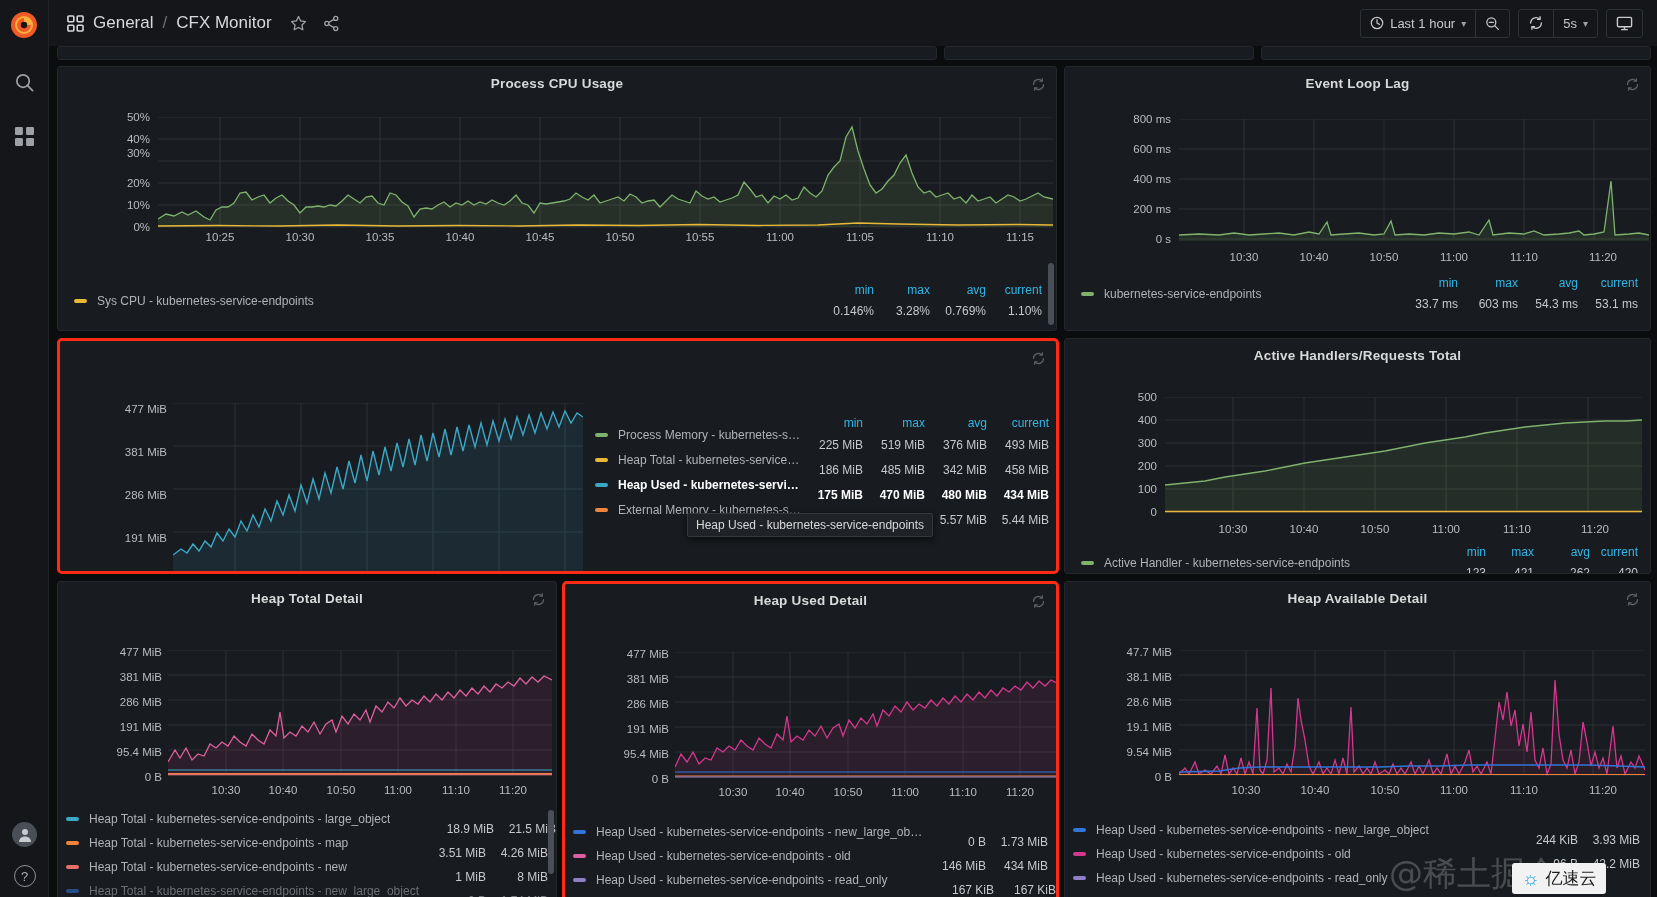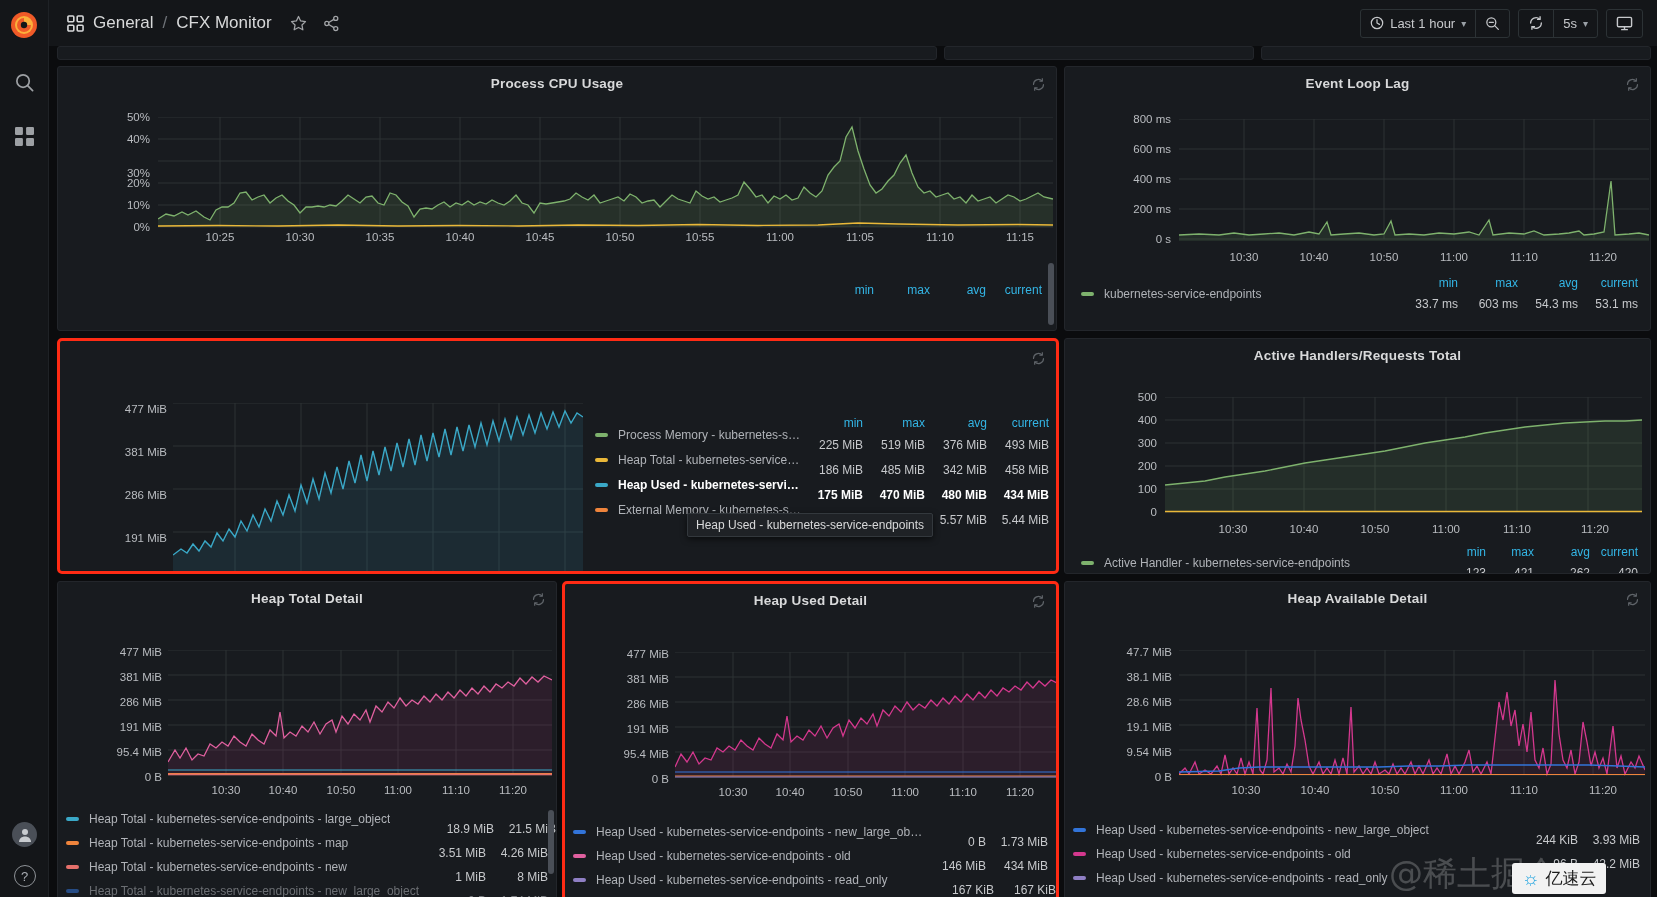--- a/index.html
+++ b/index.html
@@ -210,21 +210,21 @@
         <polyline points="13.6,1.4 13.6,4.9 10.1,4.9" stroke-linejoin="round"></polyline>
           <polyline points="4.4,16.6 4.4,13.1 7.9,13.1" stroke-linejoin="round"></polyline>
       </svg>
     </div>
 
     <div class="graph" style="left:0; top:0; height:165px;">
 
       <div style="position:absolute;left:0;top:22px;width:92px;height:120px;">
         <div class="ylab" style="top:4px">50%</div>
         <div class="ylab" style="top:26px">40%</div>
-        <div class="ylab" style="top:60px">30%</div>
+        <div class="ylab" style="top:40px">30%</div>
         <div class="ylab" style="top:70px">20%</div>
         <div class="ylab" style="top:92px">10%</div>
         <div class="ylab" style="top:114px">0%</div>
       </div>
       <svg width="895" height="130" viewBox="0 0 895 130" style="position:absolute;left:100px;top:26px;">
         <g stroke="#2c3235" stroke-width="1">
           <line x1="0" y1="0" x2="895" y2="0"></line>
             <line x1="0" y1="22" x2="895" y2="22"></line>
           <line x1="0" y1="44" x2="895" y2="44"></line>
             <line x1="0" y1="66" x2="895" y2="66"></line>
@@ -265,20 +265,30 @@
     <div class="legend" style="margin-top:14px;">
       <div class="lrow hdr">
         <div class="lname"></div>
         <div class="lvals" style="padding-right:14px">
           <div class="lv h" style="width:56px">min</div>
           <div class="lv h" style="width:56px">max</div>
           <div class="lv h" style="width:56px">avg</div>
           <div class="lv h" style="width:56px">current</div>
         </div>
       </div>
+      <div class="lrow">
+        <span class="swatch" style="background:#eab839"></span>
+        <span class="lname">Sys CPU - kubernetes-service-endpoints</span>
+        <span class="lvals" style="padding-right:14px">
+          <span class="lv" style="width:56px">0.146%</span>
+          <span class="lv" style="width:56px">3.28%</span>
+          <span class="lv" style="width:56px">0.769%</span>
+          <span class="lv" style="width:56px">1.10%</span>
+        </span>
+      </div>
     </div>
     <div class="scrollbar" style="right:2px; top:196px; height:62px;"></div>
   </div>
 
   <div class="panel" style="left:1015px; top:20px; width:587px; height:265px;">
     <div class="ptitle">Event Loop Lag</div>
     <div class="prefresh">
       <svg width="15" height="15" viewBox="0 0 18 18" fill="none" stroke="#9aa0a6" stroke-width="1.4">
         <path d="M3 9a6 6 0 0 1 10.2-4.3" stroke-linecap="round"></path>
           <path d="M15 9A6 6 0 0 1 4.8 13.3" stroke-linecap="round"></path>

